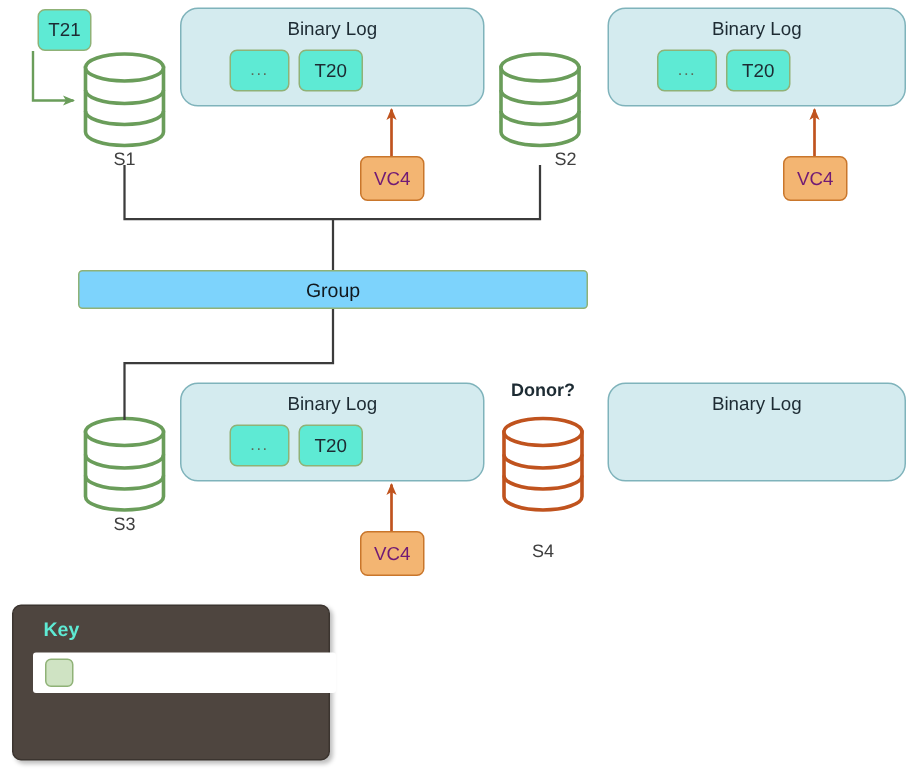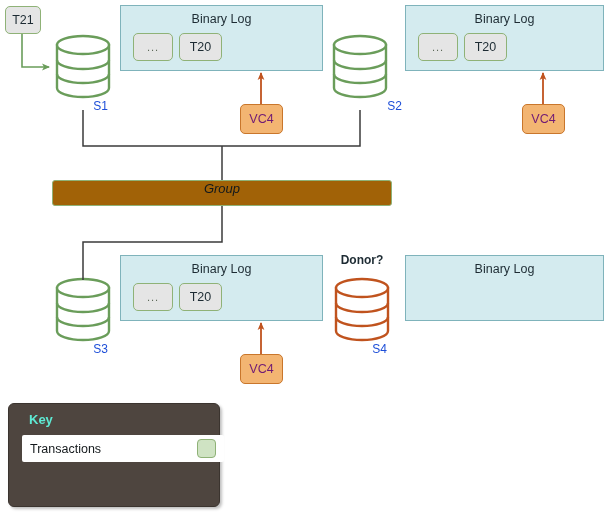--- a/index.html
+++ b/index.html
@@ -19,74 +19,75 @@
     left: 0; top: 0;
     width: 606px;
     height: 515px;
   }
   .abs { position: absolute; box-sizing: border-box; }
 
   
   .binlog {
     background: #d4ebef;
     border: 1px solid #7fb3bb;
-    border-radius: 0;
+    border-radius: 12px;
   }
   .binlog-title {
     position: absolute;
     top: 6px;
     left: 0; right: 0;
     text-align: center;
     font-size: 12.5px;
     color: #1d2b33;
   }
 
   
   .txn {
-    background: #e5e5e5;
+    background: #5eead4;
     border: 1px solid #8fb277;
     border-radius: 5px;
     display: flex;
     align-items: center;
     justify-content: center;
     font-size: 12.5px;
     color: #1d2b33;
+    margin-left: 20px;
   }
   .txn.ellipsis { color: #5d6a5a; letter-spacing: 1px; font-size: 11px; }
 
   
   .vcbox {
     background: #f3b572;
     border: 1px solid #c9762b;
     border-radius: 5px;
     display: flex;
     align-items: center;
     justify-content: center;
     font-size: 12.5px;
     color: #701a75;
   }
 
   
   .groupbar {
-    background: #a16207;
+    background: #7dd3fc;
     border: 1px solid #8fb277;
     border-radius: 3px;
     display: flex;
+    align-items: center;
     justify-content: center;
     font-size: 13px;
     color: #11181d;
-    font-style: italic;
   }
 
   
   .srv-label {
     position: absolute;
-    text-align: right;
+    text-align: center;
     font-size: 12px;
-    color: #1d4ed8;
+    color: #404040;
   }
   .donor-label {
     position: absolute;
     text-align: center;
     font-size: 12px;
     color: #1d2b33;
     font-weight: bold;
   }
 
   
@@ -221,25 +222,24 @@
 <div class="abs vcbox" style="left:522px; top:104px; width:43px; height:30px;">VC4</div>
 <div class="abs vcbox" style="left:240px; top:354px; width:43px; height:30px;">VC4</div>
 
 <div class="abs groupbar" style="left:52px; top:180px; width:340px; height:26px;">
   <span>Group</span>
 </div>
 
 <div class="srv-label" style="left:58px; top:99px; width:50px;">S1</div>
 <div class="srv-label" style="left:352px; top:99px; width:50px;">S2</div>
 <div class="srv-label" style="left:58px; top:342px; width:50px;">S3</div>
-<div class="srv-label" style="left:337px; top:342px; width:50px;">S4</div>
+<div class="srv-label" style="left:337px; top:360px; width:50px;">S4</div>
 
 <div class="donor-label" style="left:332px; top:253px; width:60px;">Donor?</div>
 
 <div class="abs key-panel" style="left:8px; top:403px; width:212px; height:104px;">
   <div class="key-title">Key</div>
 
   <div class="key-row" style="left:13px; top:31px; width:186px; height:27px;">
-    <span class="key-text">Transactions</span>
     <span class="key-swatch sw-green"></span>
   </div>
 
 </div>
 
 </body></html>

